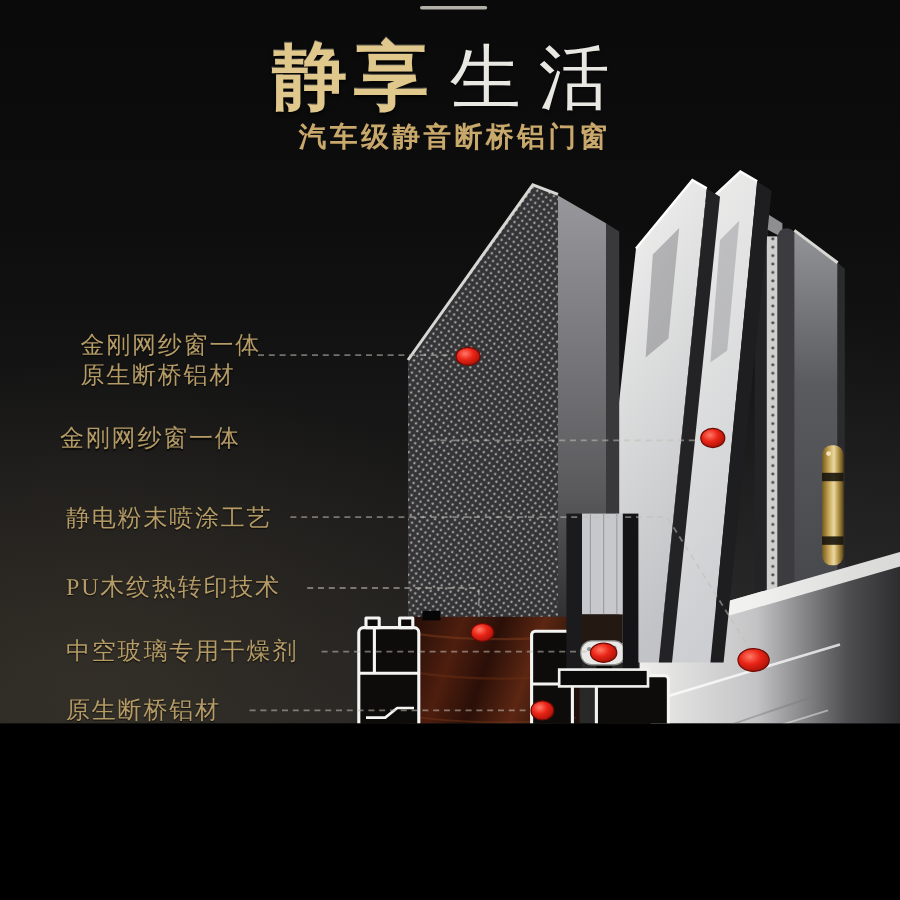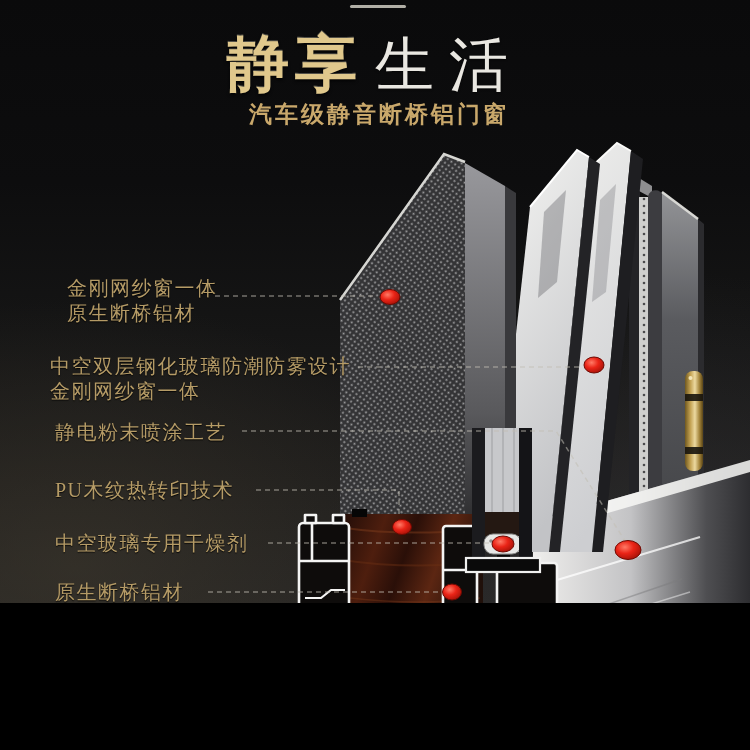--- a/index.html
+++ b/index.html
@@ -213,21 +213,20 @@
       <ellipse cx="352" cy="656" rx="9.5" ry="8"></ellipse>
       <ellipse cx="455" cy="707" rx="11" ry="9"></ellipse>
     </g>
   </svg>
 
   <div class="label" style="left:67px;top:276px">
     <div>金刚网纱窗一体</div>
     <div>原生断桥铝材</div>
   </div>
   <div class="label" style="left:50px;top:354px">
-    <div>中空双层钢化玻璃防潮防雾设计</div>
     <div>金刚网纱窗一体</div>
   </div>
   <div class="label" style="left:55px;top:420px">
     <div>静电粉末喷涂工艺</div>
   </div>
   <div class="label" style="left:55px;top:531px">
     <div>中空玻璃专用干燥剂</div>
   </div>
   <div class="label" style="left:55px;top:478px">
     <div>PU木纹热转印技术</div>

